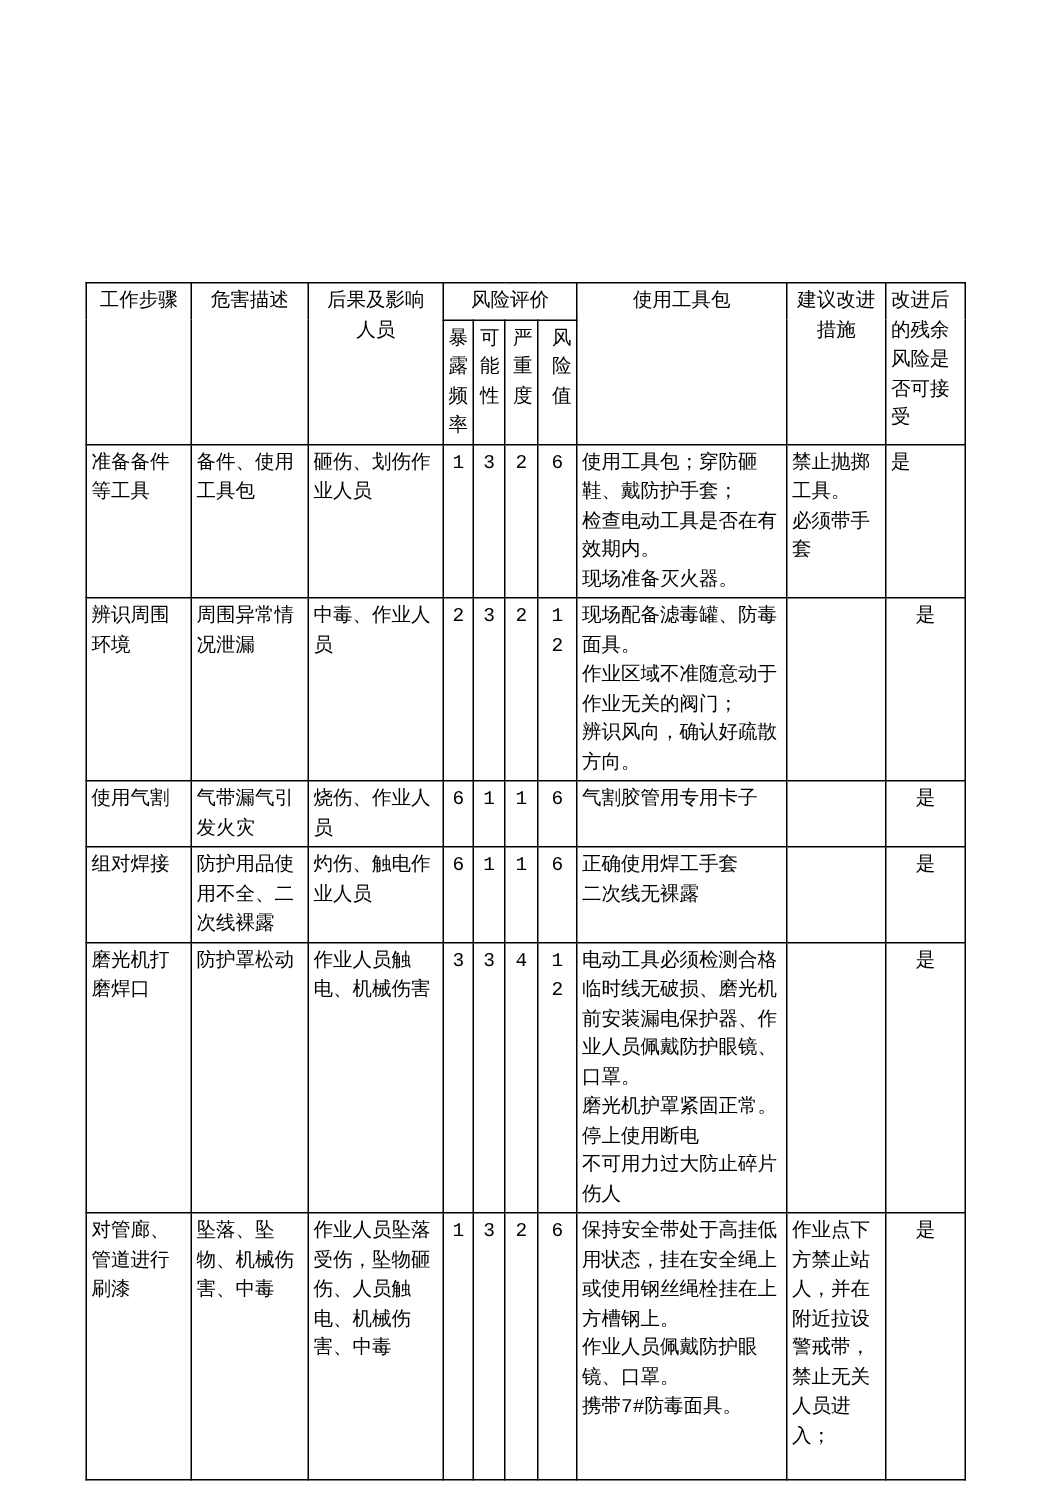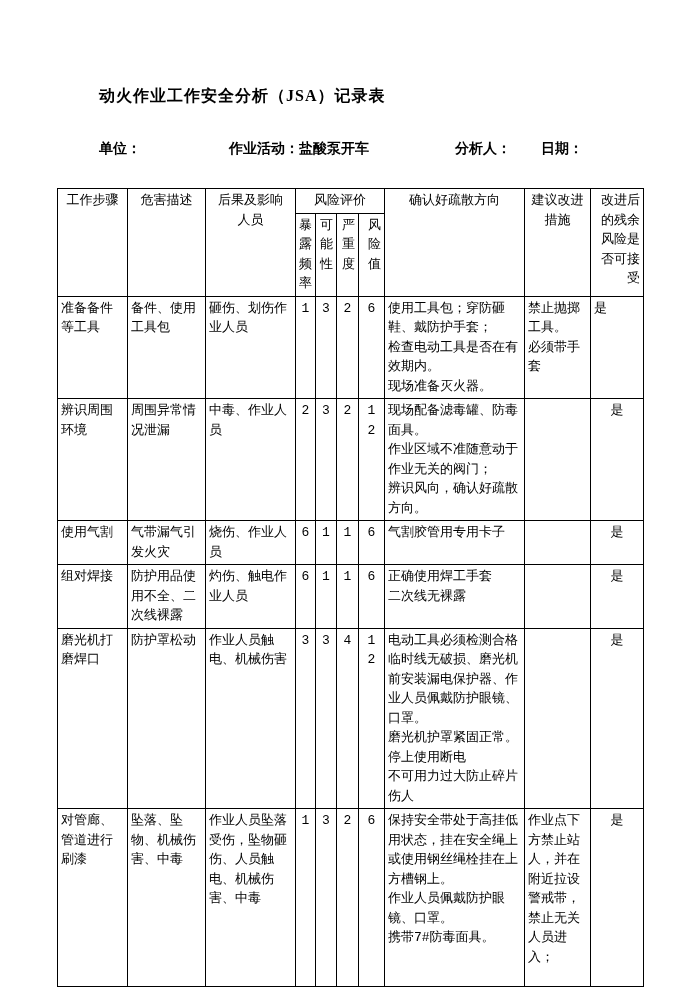--- a/index.html
+++ b/index.html
@@ -32,45 +32,38 @@
     padding:2px 3px;
     font-weight:normal;
     white-space:pre-line;
     overflow-wrap:break-word;
     word-break:normal;
   }
   
   th.hc { text-align:center; vertical-align:middle; padding:2px 4px; }
   th.risk-eval { text-align:center; vertical-align:middle; height:24px; padding:1px;margin-top:34px; }
   th.vhead { text-align:right; vertical-align:top; height:78px; padding:3px 1px; }
-  th.acc-head { text-align:right; vertical-align:top; padding:4px 6px; }
+  th.acc-head { text-align:left; vertical-align:top; padding:4px 6px; }
   
   td.c-step  { padding:2px 5px; }
   td.c-hazard{ padding:2px 3px; }
   td.c-cons  { padding:2px 3px;margin-left:32px; }
   td.num     { text-align:center; padding:2px 0; }
   td.c-ctrl  { padding:2px 6px; }
   td.c-sugg  { padding:2px 3px; }
   td.c-acc   { text-align:center; }
   td.acc-left{ text-align:left; padding-left:6px; }
   tr.last-row td { height:178px; }
 </style>
 </head>
 <body>
 
 <div class="page">
 
-  <div class="doc-title">动火作业工作安全分析（JSA）记录表</div>
 
-  <div class="meta-line">
-    <span class="meta-unit">单位：</span>
-    <span class="meta-activity">作业活动：盐酸泵开车</span>
-    <span class="meta-analyst">分析人：</span>
-    <span class="meta-date">日期：</span>
-  </div>
 
   <table class="jsa">
     <colgroup>
       <col style="width:70px">
         <col style="width:78px">
         <col style="width:90px">
       <col style="width:20px">
         <col style="width:21px">
         <col style="width:22px">
         <col style="width:26px">
@@ -78,21 +71,21 @@
         <col style="width:66px">
         <col style="width:53px">
     </colgroup>
     <thead>
       <tr>
         <th rowspan="2" class="hc">工作步骤</th>
         <th rowspan="2" class="hc">危害描述</th>
         <th rowspan="2" class="hc">后果及影响
 人员</th>
         <th colspan="4" class="risk-eval">风险评价</th>
-        <th rowspan="2" class="hc">确认好疏散方向</th>
+        <th rowspan="2" class="hc">使用工具包</th>
         <th rowspan="2" class="hc">建议改进
 措施</th>
         <th rowspan="2" class="acc-head">改进后的残余风险是否可接受</th>
       </tr>
       <tr>
         <th class="vhead">暴露频率</th>
         <th class="vhead">可能性</th>
         <th class="vhead">严重度</th>
         <th class="vhead">风险值</th>
       </tr>

